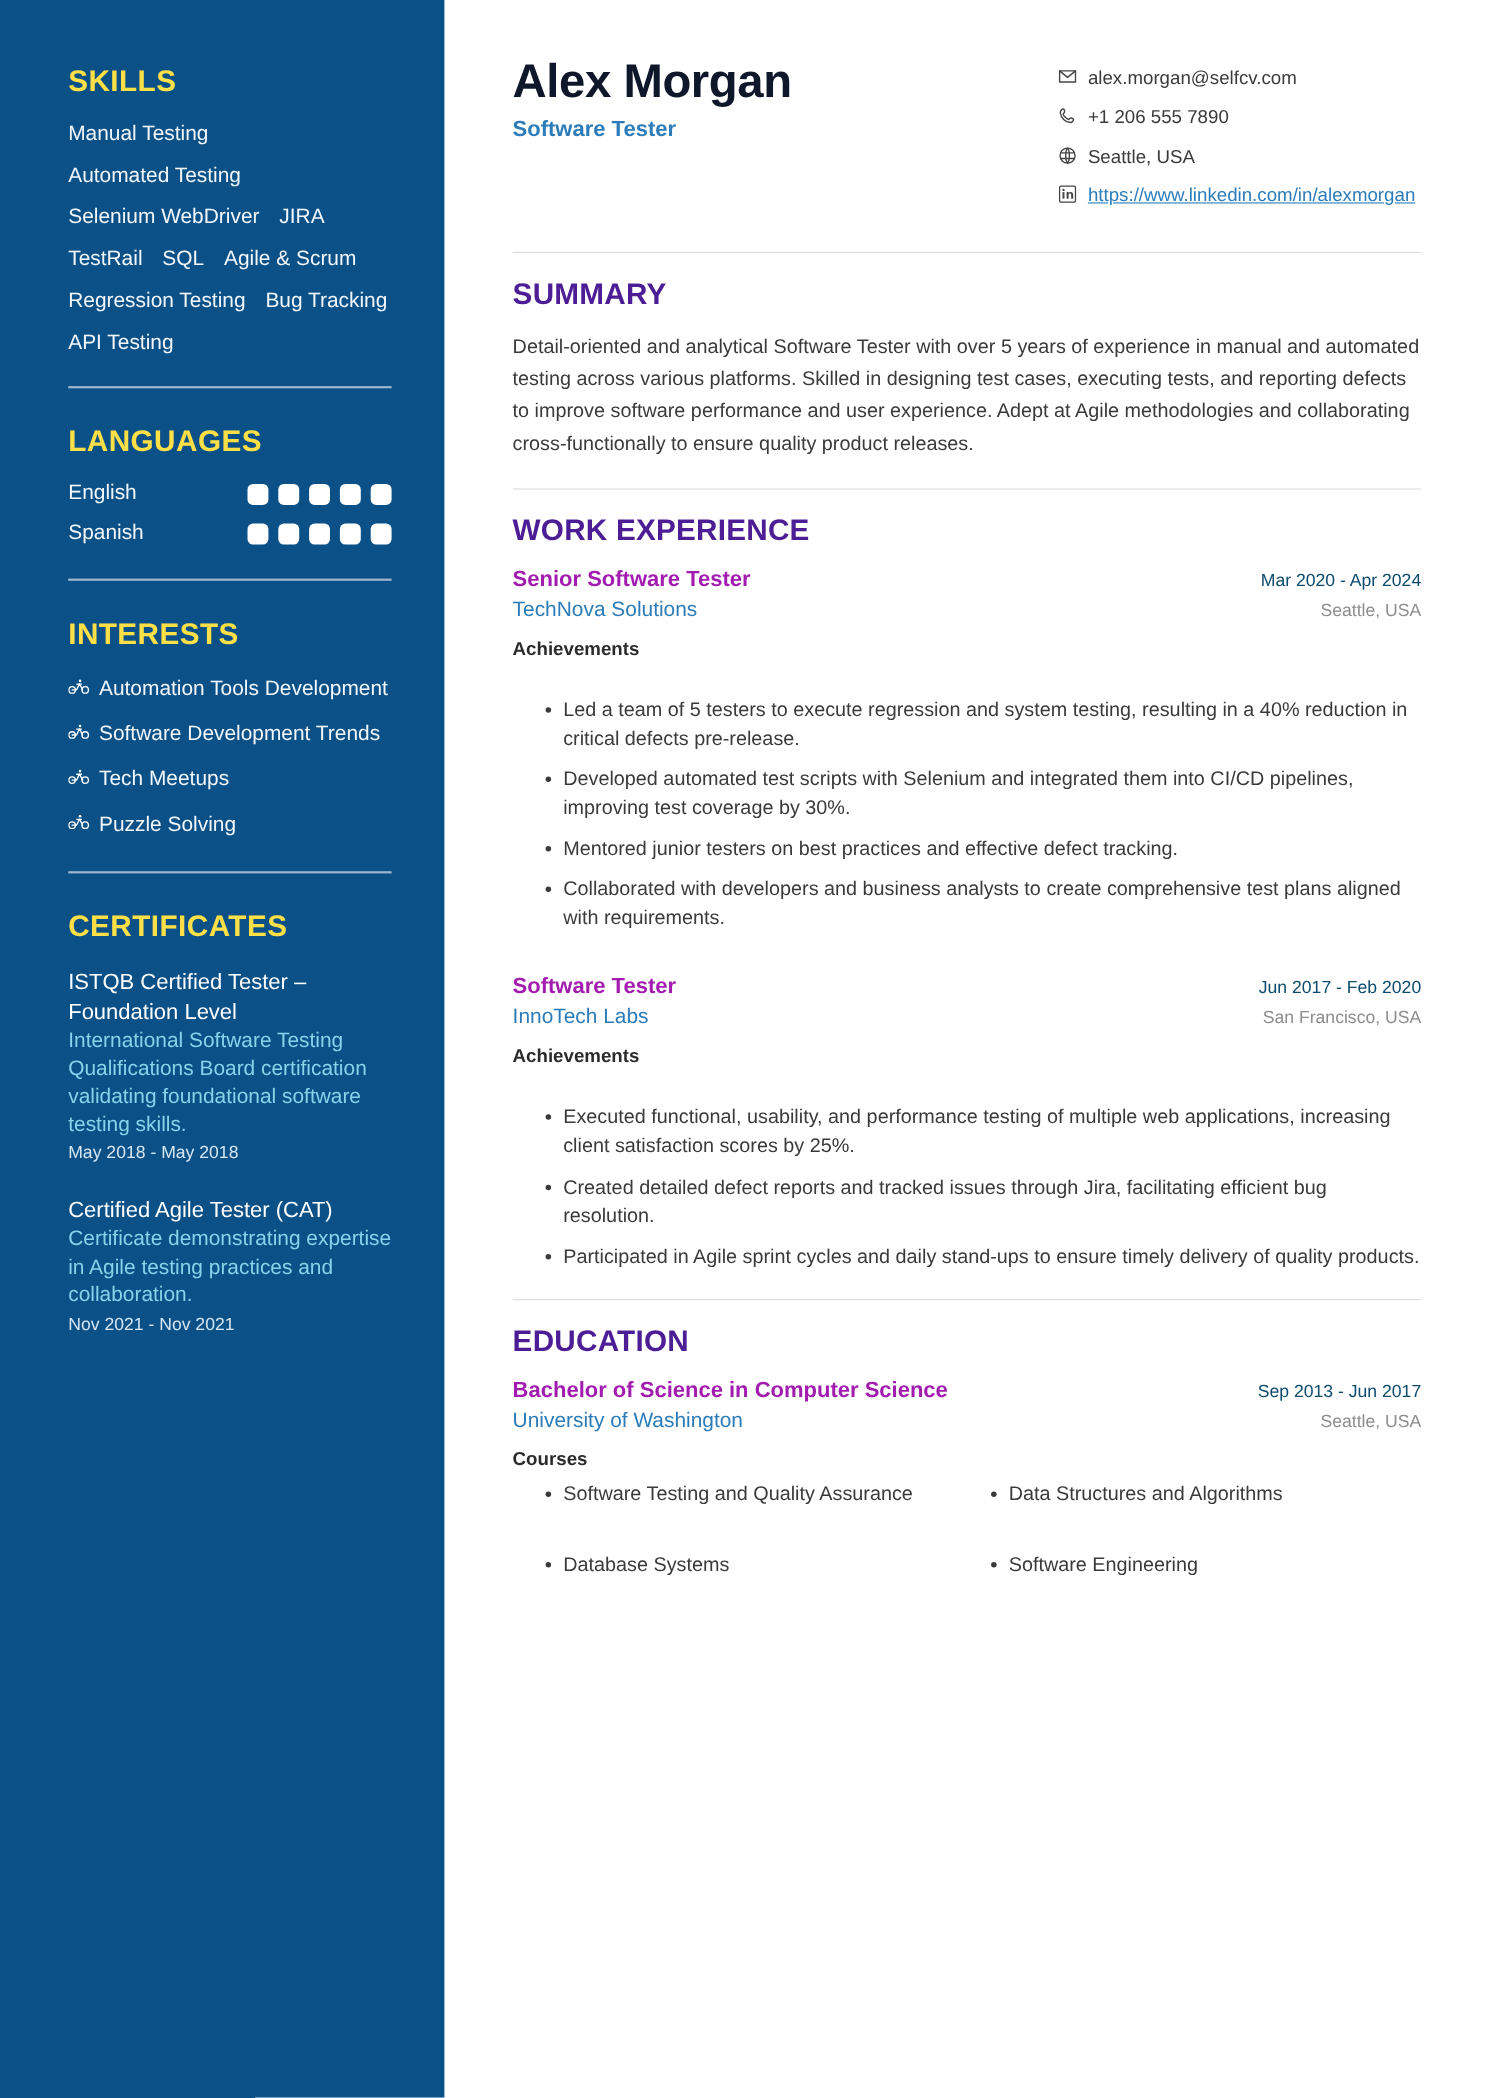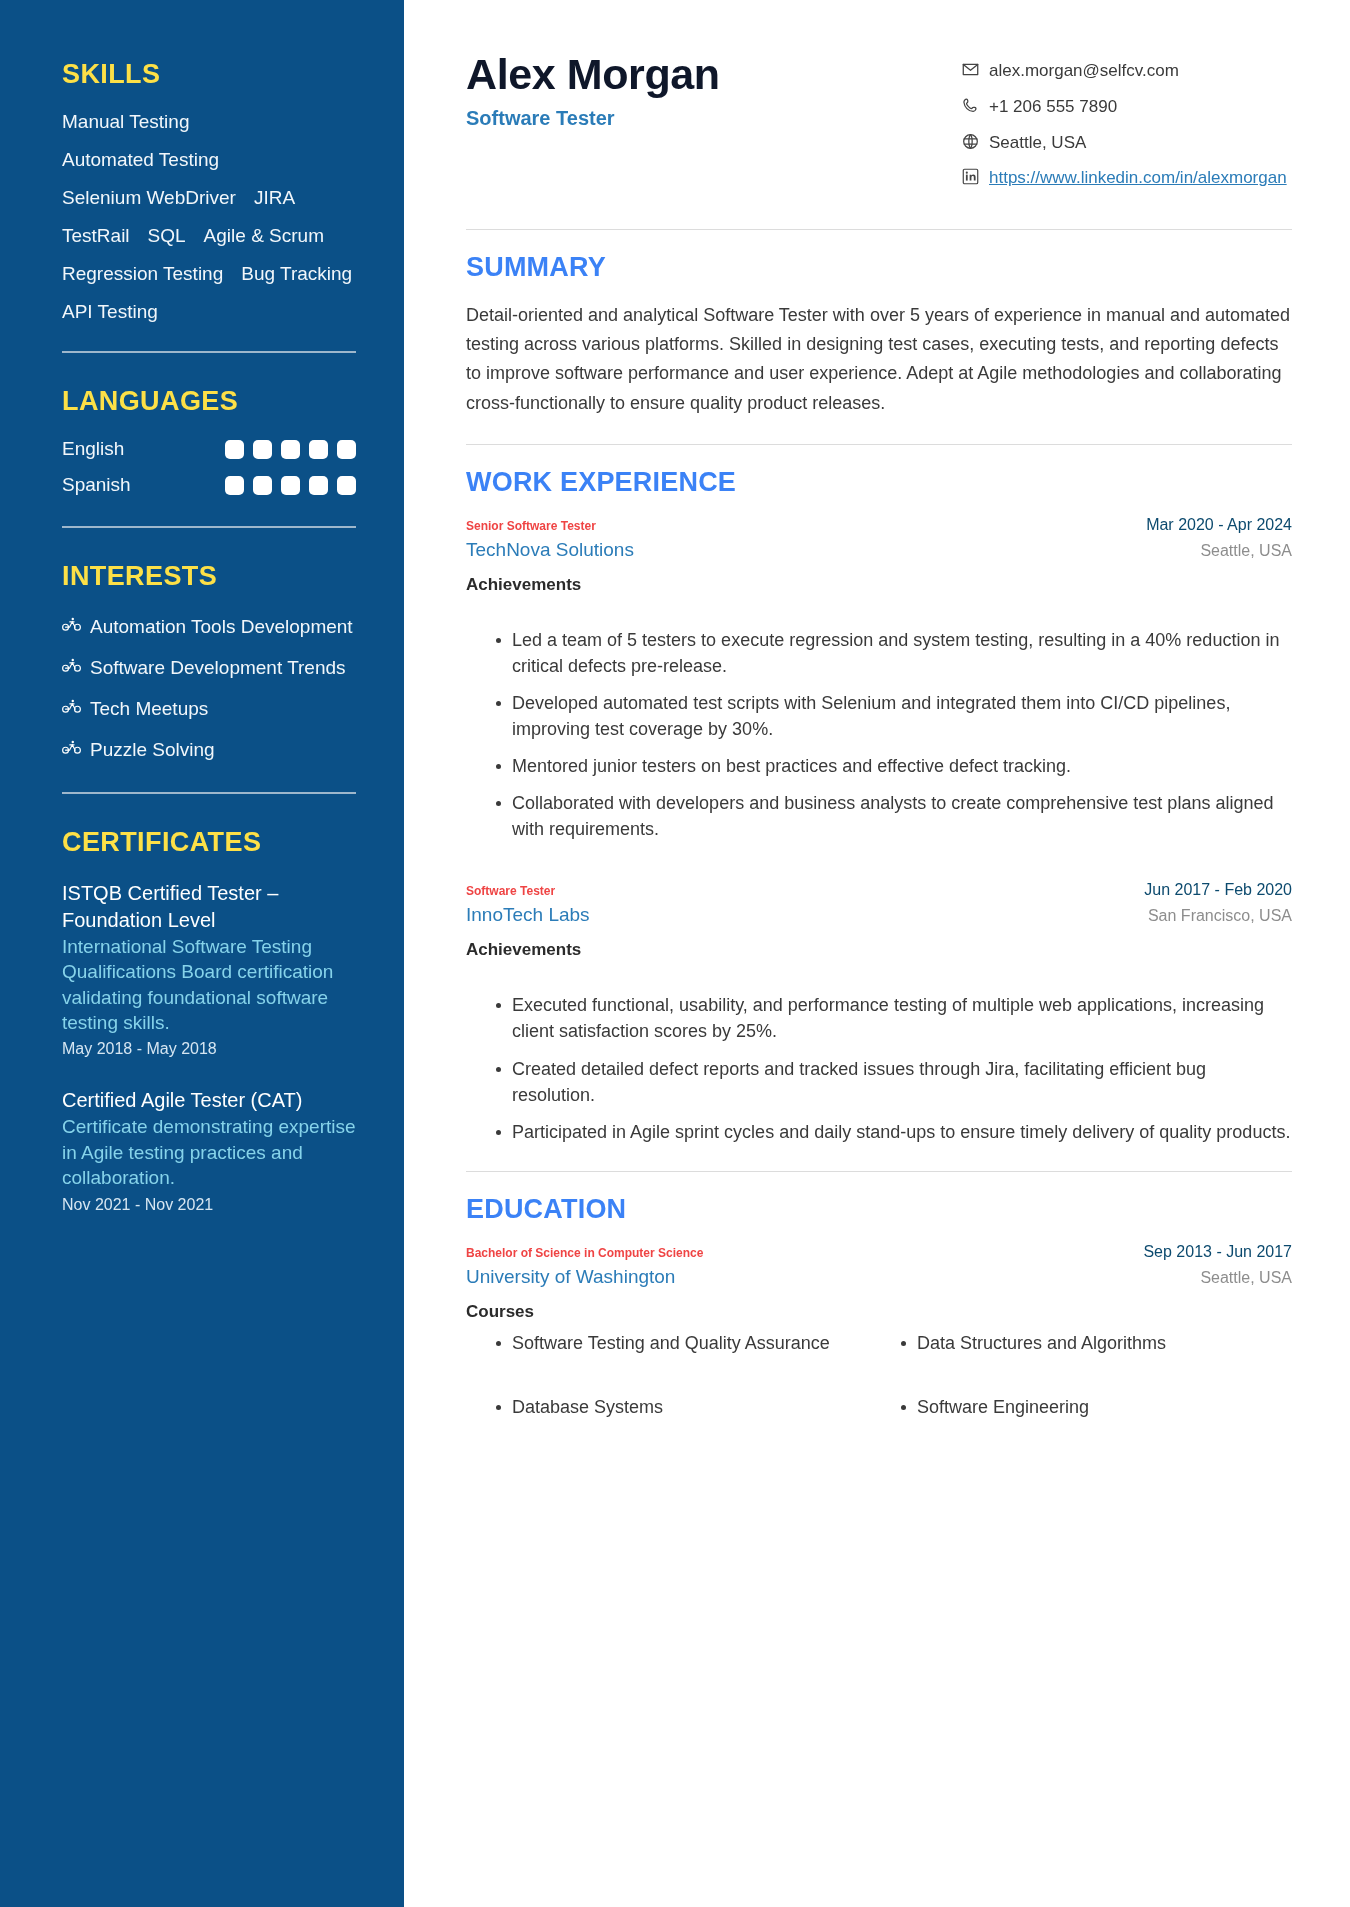--- a/index.html
+++ b/index.html
@@ -108,28 +108,28 @@
     color: #2b7cb8;
     text-decoration: underline;
     word-break: break-all;
   }
 
   .sec-rule { height: 1px; background: #dcdcdc; margin: 26px 0 22px 0; }
   .sec-h {
     font-size: 27px;
     font-weight: 800;
     letter-spacing: 0.2px;
-    color: #3b82f6;
+    color: #4c1d95;
     margin-bottom: 18px;
   }
   .summary { font-size: 18px; line-height: 1.62; color: #3a3a3a; }
 
   .entry { margin-bottom: 6px; }
   .entry-head { display: flex; justify-content: space-between; align-items: baseline; }
-  .entry-title { font-size: 12px; font-weight: 800; color: #ef4444; }
+  .entry-title { font-size: 20px; font-weight: 800; color: #a21caf; }
   .entry-date  { font-size: 16px; color: #0c4a6e; white-space: nowrap; }
   .entry-sub   { display: flex; justify-content: space-between; align-items: baseline; margin-top: 5px; }
   .entry-org   { font-size: 19px; color: #2b7cb8; }
   .entry-loc   { font-size: 16px; color: #8d8d8d; white-space: nowrap; }
 
   .sub-label { font-size: 17px; font-weight: 700; color: #2b2b2b; margin: 14px 0 8px 0; }
   ul.bullets { list-style: none; padding-left: 30px; margin-top: 32px; }
   ul.bullets li {
     position: relative;
     font-size: 18px;

